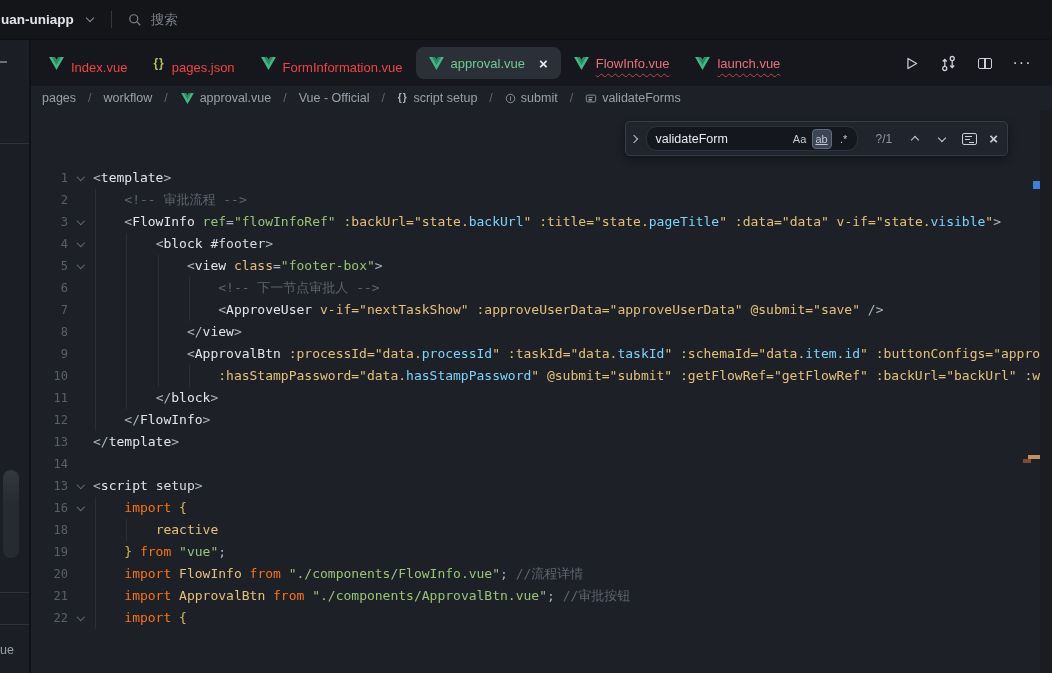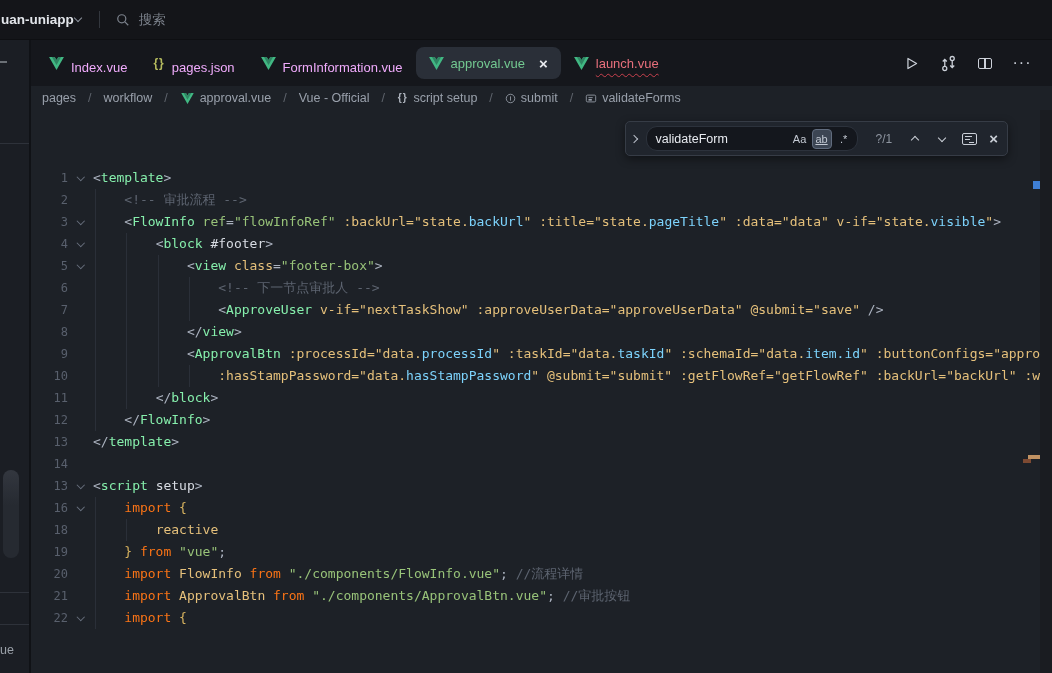--- a/index.html
+++ b/index.html
@@ -3,21 +3,21 @@
 <meta charset="utf-8">
 <style>
   * { margin:0; padding:0; box-sizing:border-box; }
   html,body { width:1052px; height:673px; overflow:hidden; background:#1d2127;
               font-family:"Liberation Sans", sans-serif; }
   .app { width:1052px; height:673px; position:relative; }
 
   
   .titlebar { height:40px; background:#141519; display:flex; align-items:center;
               border-bottom:1px solid #0e0f12; }
-  .proj { display:flex; align-items:center; gap:1px; padding-left:1px; cursor:default; }
+  .proj { display:flex; align-items:center; gap:13px; padding-left:1px; cursor:default; }
   .proj-name { color:#e2e5ea; font-size:13.5px; font-weight:700; }
   .chev { display:inline-block; width:6px; height:6px; border-right:1.4px solid currentColor;
           border-bottom:1.4px solid currentColor; transform:rotate(45deg); }
   .proj .chev { color:#8b919b; margin-top:-3px; }
   .tsep { width:1px; height:17px; background:#33373e; margin:0 16px 0 18px; }
   .tsearch { display:flex; align-items:center; gap:9px; color:#7c828c; font-size:13.5px; }
 
   
   .mainrow { display:flex; height:633px; }
   .sliver { width:31px; background:#1b1e24; border-right:2px solid #101216; position:relative; flex:none; }
@@ -28,21 +28,21 @@
   .sliver .frag { position:absolute; left:0; top:603px; color:#9aa0a8; font-size:12.5px; }
 
   .editorcol { flex:1; display:flex; flex-direction:column; background:#1d2127; min-width:0; }
 
   
   .tabrow { height:46px; background:#15171c; display:flex; align-items:center;
             padding-left:5px; position:relative; flex:none; }
   .tab { display:flex; align-items:center; gap:7px; height:32px; padding:0 13px;
          border-radius:8px; font-size:13px; cursor:pointer; flex:none; }
   .tab.active { background:#2a2f38; }
-  .tab .lbl.modified { color:#f0abfc;margin-top:8px; }
+  .tab .lbl.modified { color:#ef4444;margin-top:8px; }
   .tab .lbl.added { color:#73c991; }
   .tab .lbl.error { color:#e8707c; text-decoration:underline; text-decoration-style:wavy;
                     text-decoration-color:#c8414e; text-decoration-thickness:1px; text-underline-offset:5px; }
   .tab .close { color:#e8eaee; font-size:15px; font-weight:700; margin-left:7px; line-height:1; }
   .braces { color:#b5bb5e; font-weight:700; font-size:12px; letter-spacing:1px; }
 
   .actions { position:absolute; right:20px; top:0; height:46px; display:flex; align-items:center; gap:17px; }
   .abtn { display:flex; align-items:center; justify-content:center; width:20px; height:20px;
           color:#ccd1d9; cursor:pointer; }
   .split-glyph { width:14px; height:11px; border:1.4px solid #ccd1d9; border-radius:2px; position:relative; }
@@ -62,21 +62,21 @@
 
   
   .editor { flex:1; position:relative; overflow:hidden; background:#1d2127; }
   .code { padding-top:57px; font-family:"DejaVu Sans Mono", monospace; font-size:13px; line-height:22px; }
   .line { display:flex; height:22px; white-space:pre; }
   .ln { width:37px; flex:none; text-align:right; color:#59606d; font-size:12px; line-height:22px; }
   .foldc { width:25px; flex:none; display:flex; align-items:center; justify-content:center; }
   .foldc .chev { color:#6a7280; width:5.5px; height:5.5px; margin-top:-3px; }
   .txt { position:relative; flex:none; }
   .guide { position:absolute; top:0; bottom:0; width:1px; background:#2a2f38; }
-  .tk-pun{color:#abb2bf} .tk-tag{color:#86efac} .tk-attr{color:#e5c07b}
+  .tk-pun{color:#abb2bf} .tk-tag{color:#e5e5e5} .tk-attr{color:#e5c07b}
   .tk-str{color:#98c379} .tk-com{color:#5d6470} .tk-kw{color:#f97316}
   .tk-id{color:#e5c07b} .tk-prop{color:#7dd3fc} .tk-plain{color:#d8dce3}
   .tk-brace{color:#d9b45f} .tk-ws{}
 
   
   .ruler { position:absolute; right:0; top:0; bottom:0; width:12px; background:#1a1c21; }
   .mk-cursor { position:absolute; right:12px; top:71px; width:7px; height:8px; background:#3f7fd4; }
   .mk-match  { position:absolute; right:12px; top:345px; width:12px; height:4px; background:#c09263; }
   .mk-match2 { position:absolute; right:21px; top:349px; width:8px; height:4px; background:#7d4a32; }
 
@@ -162,20 +162,27 @@
                 <path d="M14.9 0 12 5 9.1 0H4.6L12 12.9 19.4 0Z" fill="#2f8563"></path>
               </svg>
               <span class="lbl added">approval.vue</span>
               <span class="close">×</span>
             </div>
             <div class="tab">
               <svg width="15" height="13" viewBox="0 0 24 21">
                 <path d="M14.9 0 12 5 9.1 0H0l12 20.8L24 0Z" fill="#41b883"></path>
                 <path d="M14.9 0 12 5 9.1 0H4.6L12 12.9 19.4 0Z" fill="#2f8563"></path>
               </svg>
+              <span class="lbl error">FlowInfo.vue</span>
+            </div>
+            <div class="tab">
+              <svg width="15" height="13" viewBox="0 0 24 21">
+                <path d="M14.9 0 12 5 9.1 0H0l12 20.8L24 0Z" fill="#41b883"></path>
+                <path d="M14.9 0 12 5 9.1 0H4.6L12 12.9 19.4 0Z" fill="#2f8563"></path>
+              </svg>
               <span class="lbl error">launch.vue</span>
             </div>
           </div>
         <div class="actions" id="actions">
             <span class="abtn">
               <svg width="15" height="15" viewBox="0 0 16 16">
                 <path d="M4.2 2.6v10.8L13.4 8z" fill="none" stroke="#ccd1d9" stroke-width="1.3" stroke-linejoin="round"></path>
               </svg>
             </span>
             <span class="abtn">

